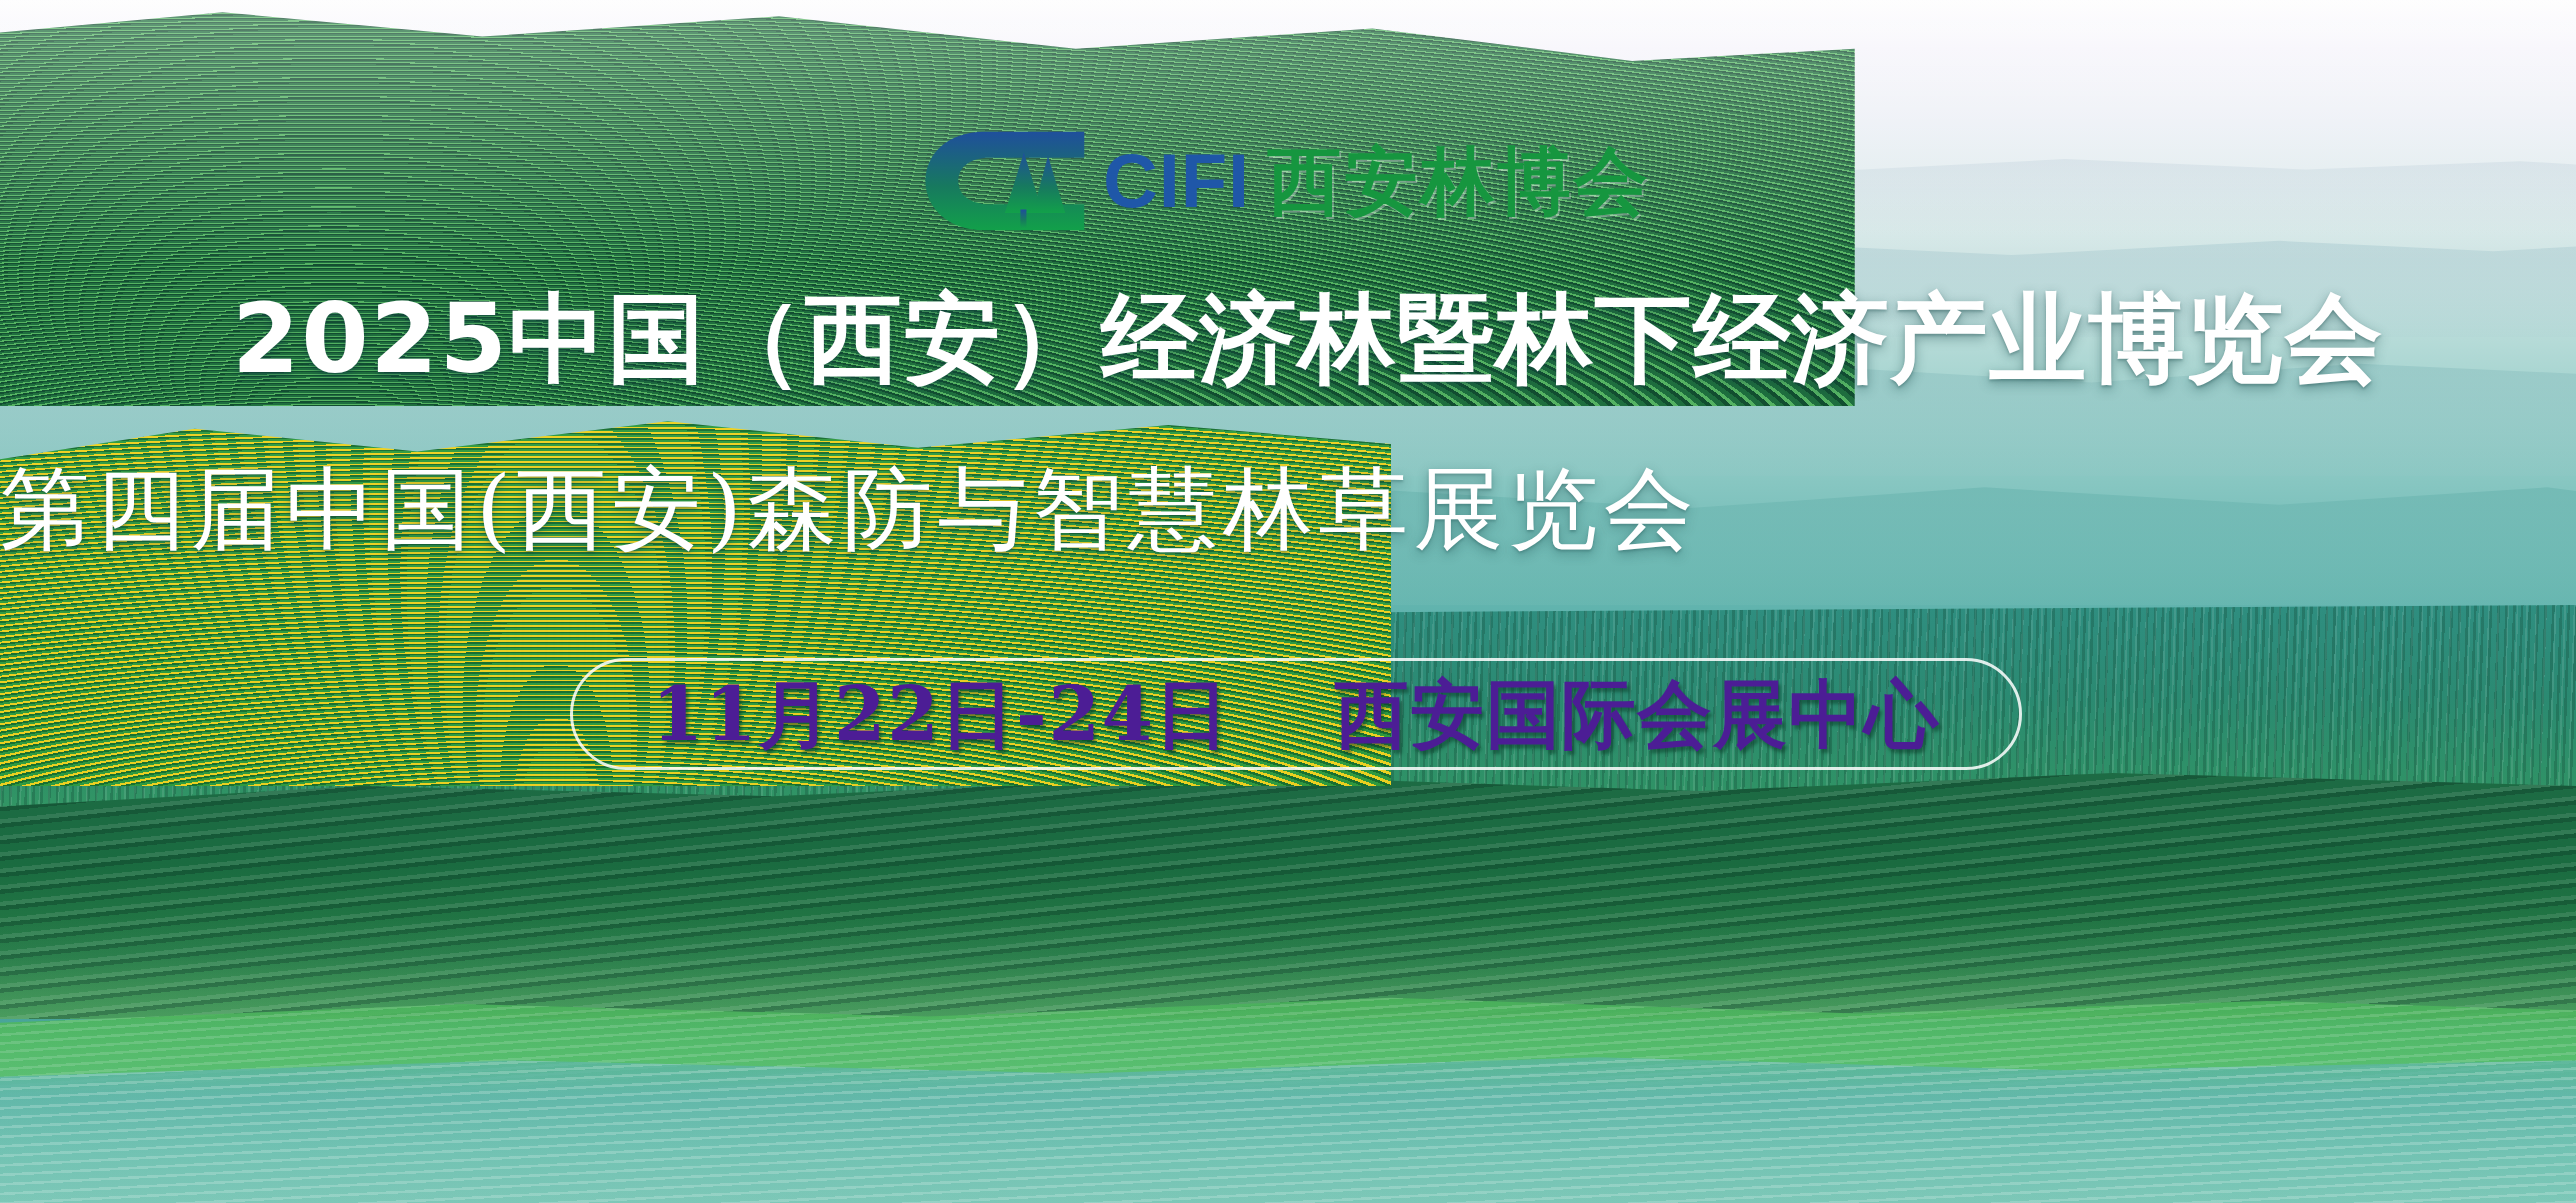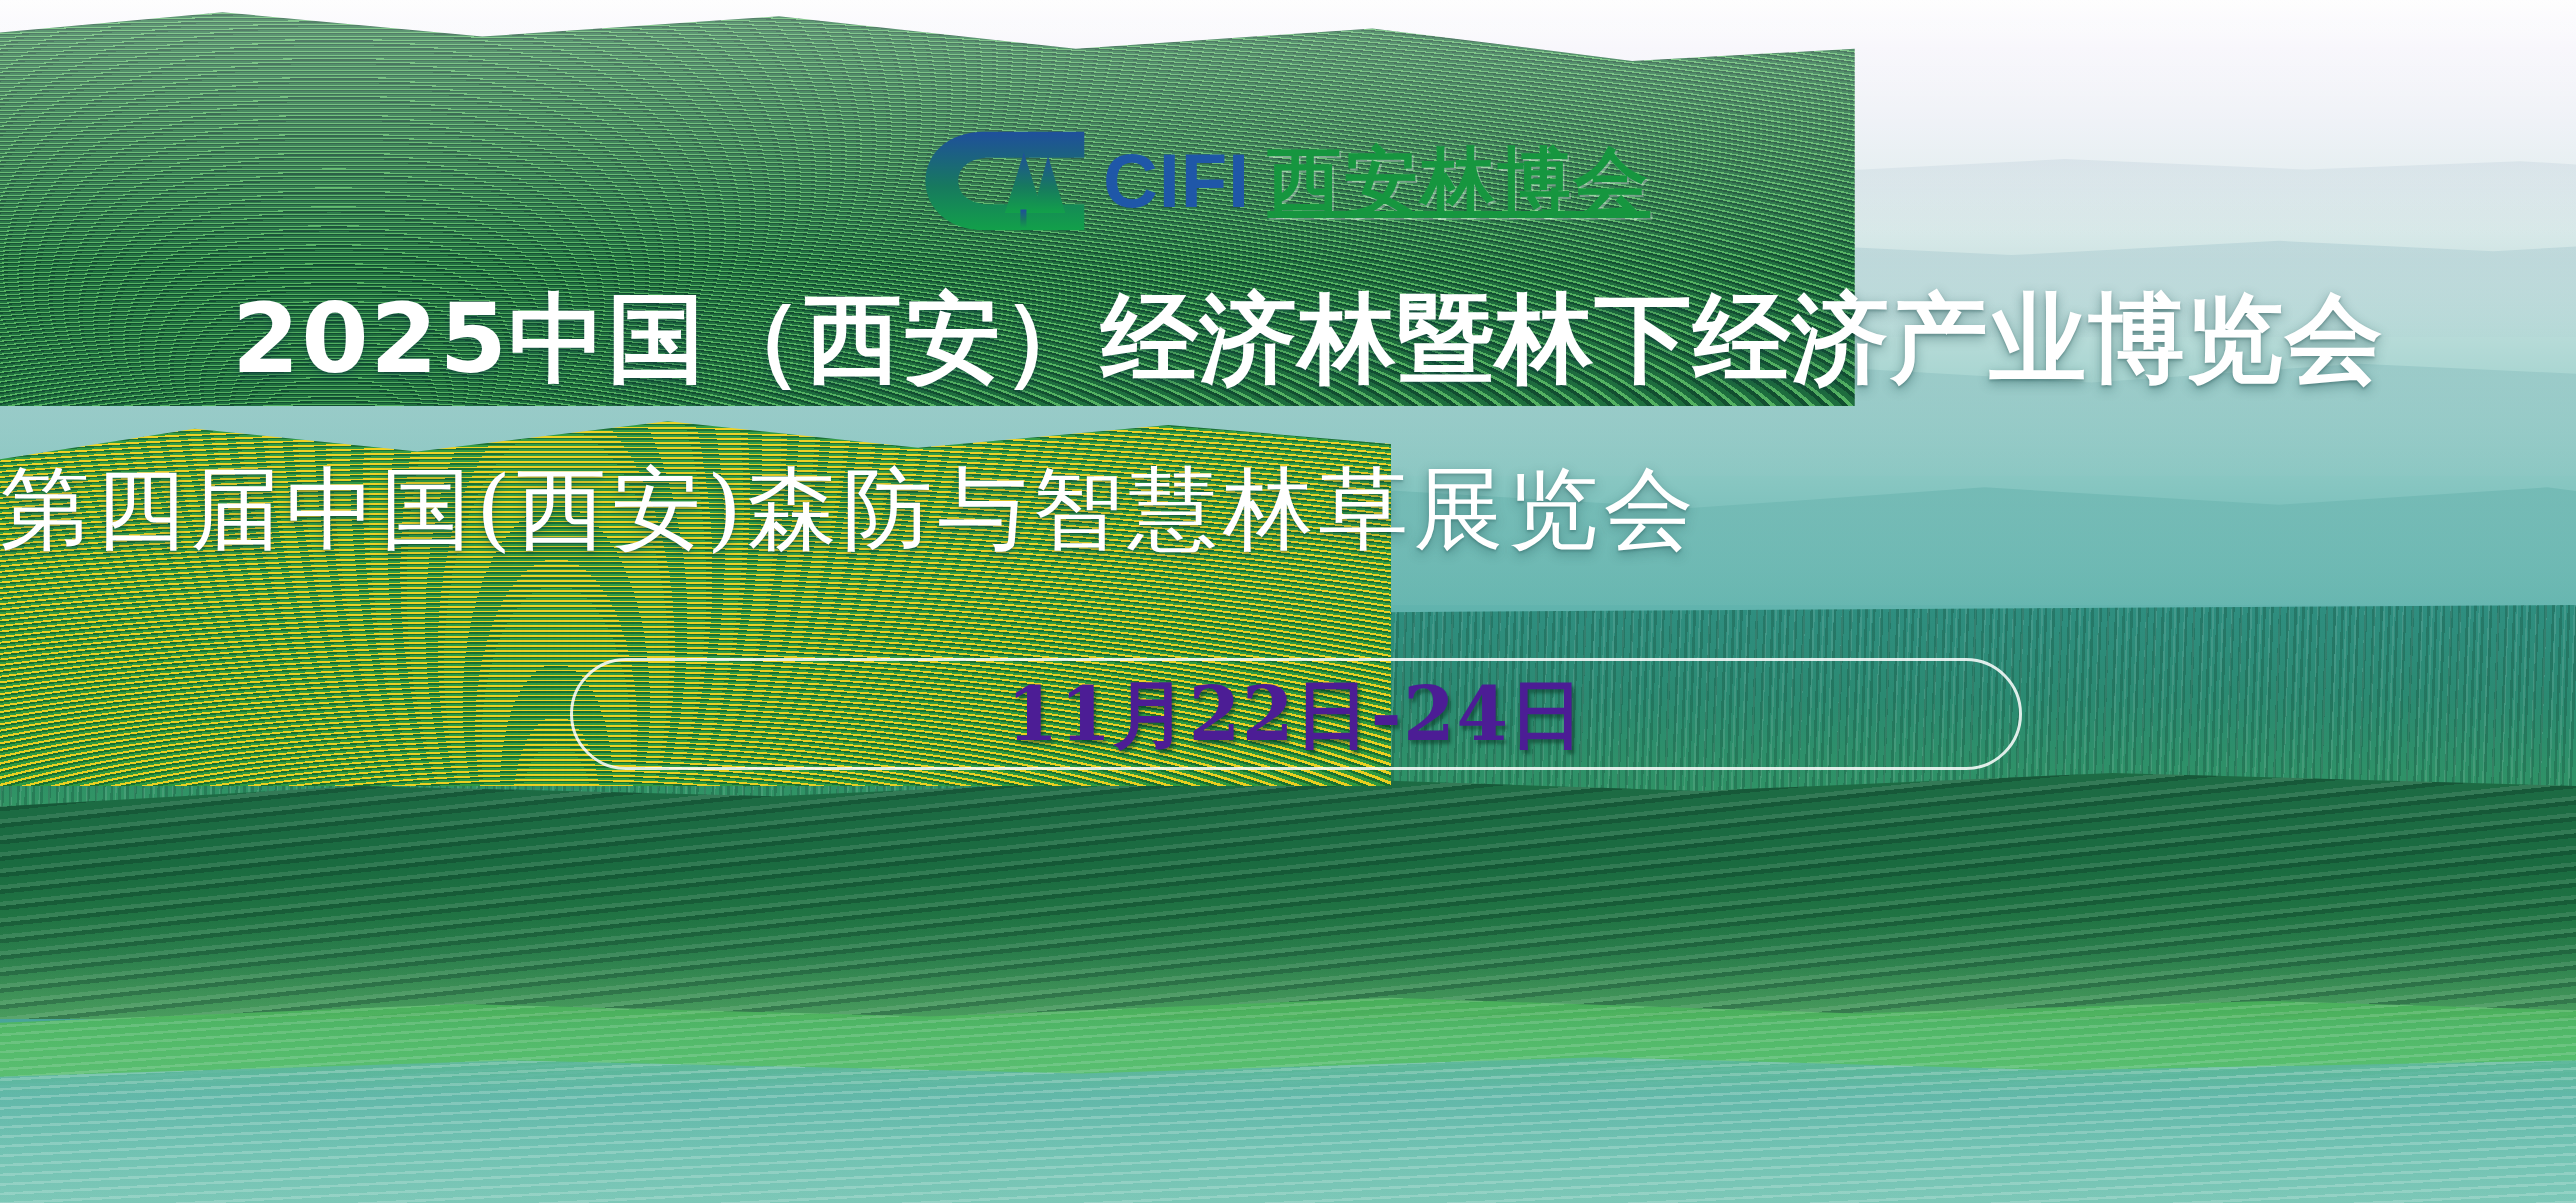--- a/index.html
+++ b/index.html
@@ -130,21 +130,20 @@
   #cifi-text {
     font-size:76px; font-weight:bold; letter-spacing:0.9px;
     color:#1f57a8; line-height:1;
     font-family:"Liberation Sans", sans-serif;
   }
   #logo-cn {
     font-size:74px; font-weight:bold; letter-spacing:2.6px;
     color:#16963f; line-height:1;
     text-shadow:1.7px 1.7px 0 rgba(255,255,255,.35);
     font-family:"DejaVu Sans", sans-serif;
-    text-decoration:underline;
   }
 
   
   #title1 {
     position:absolute; left:0; right:0; top:275px;
     text-align:center;
     font-size:97px; font-weight:bold; letter-spacing:1.7px;
     color:#ffffff; white-space:nowrap;
     font-family:"DejaVu Sans", sans-serif;
     text-shadow:0 4.3px 12px rgba(20,70,70,.42), 0 1.7px 2.6px rgba(20,70,70,.30);
@@ -217,17 +216,18 @@
       <span id="cifi-text">CIFI</span>
       <span id="logo-cn">西安林博会</span>
     </div>
 
     <div id="title1">2025中国（西安）经济林暨林下经济产业博览会</div>
 
     <div id="title2">第四届中国(西安)森防与智慧林草展览会</div>
 
     <div id="ribbon">
       <span class="ribbon-txt">11月22日-24日</span>
+      <span class="ribbon-txt">西安国际会展中心</span>
     </div>
 
   </div>
 </div>
 
 
 </body></html>

